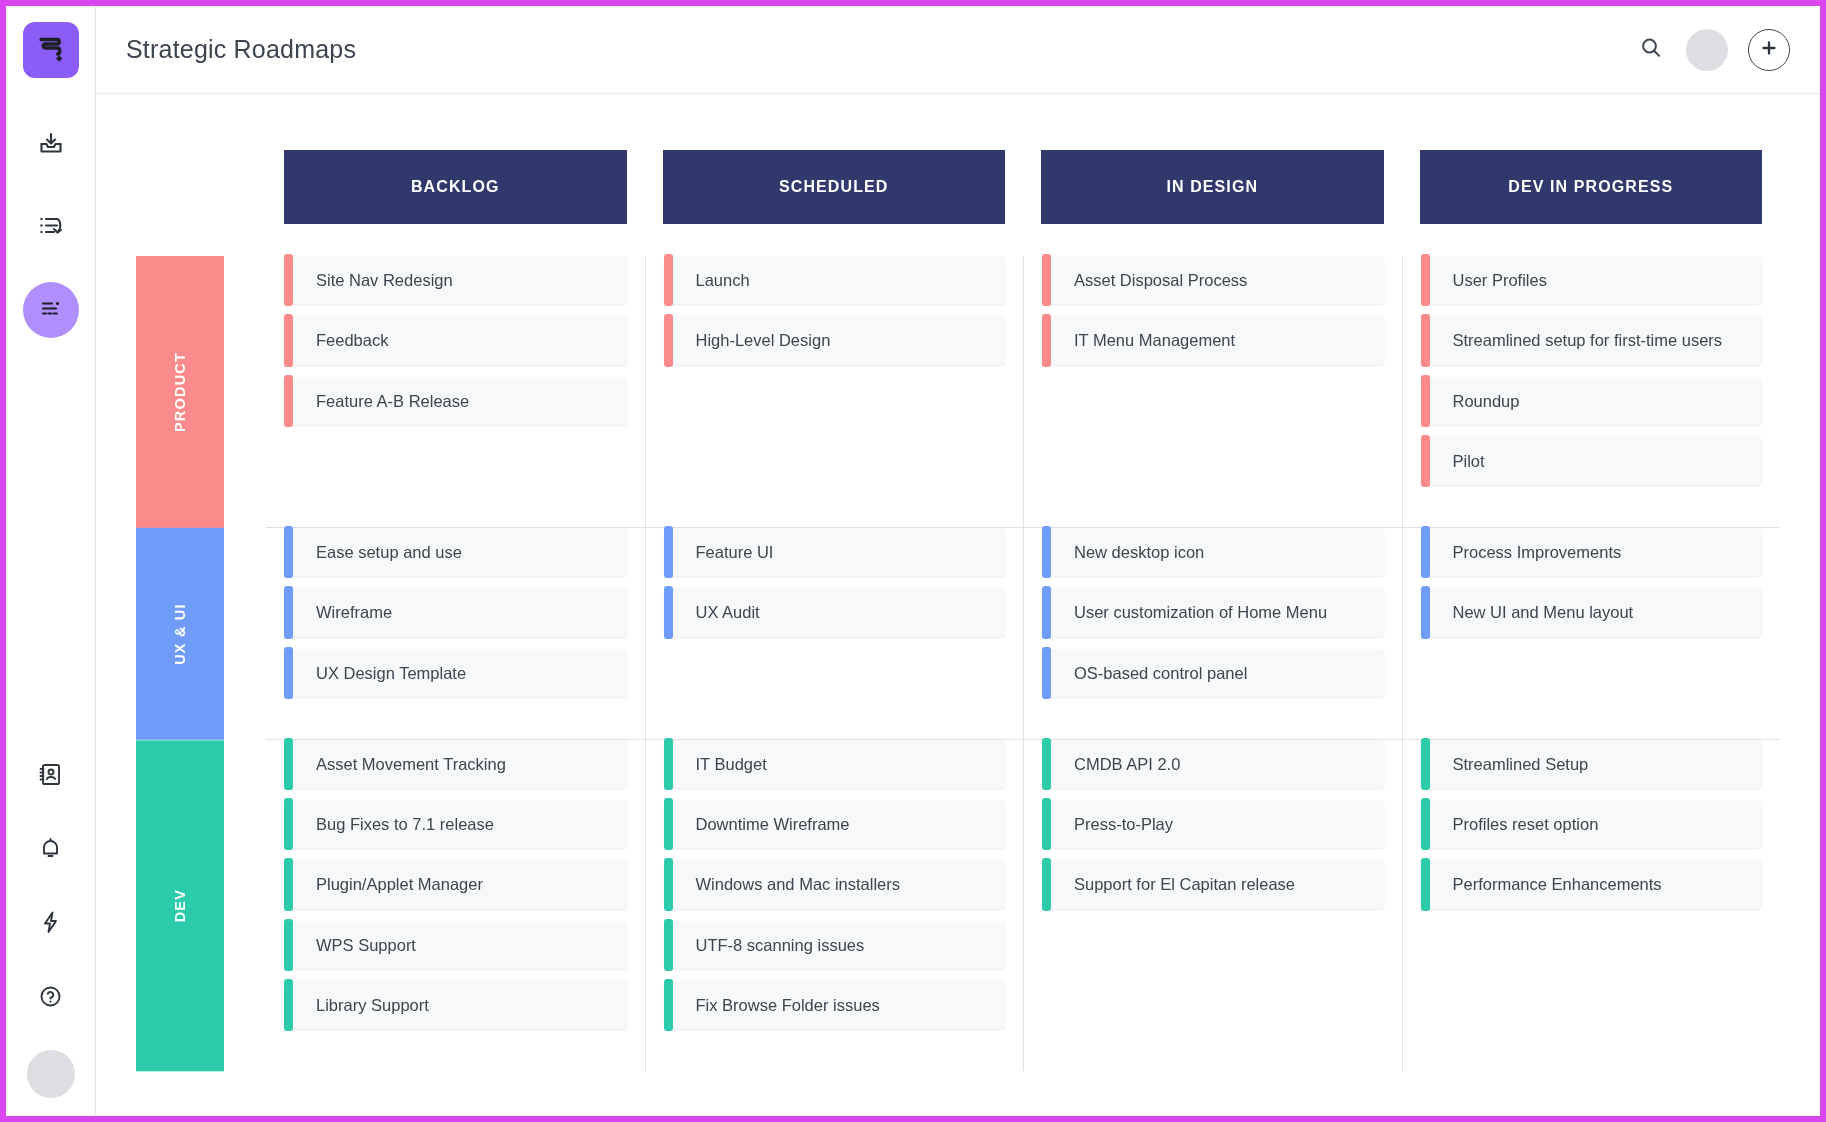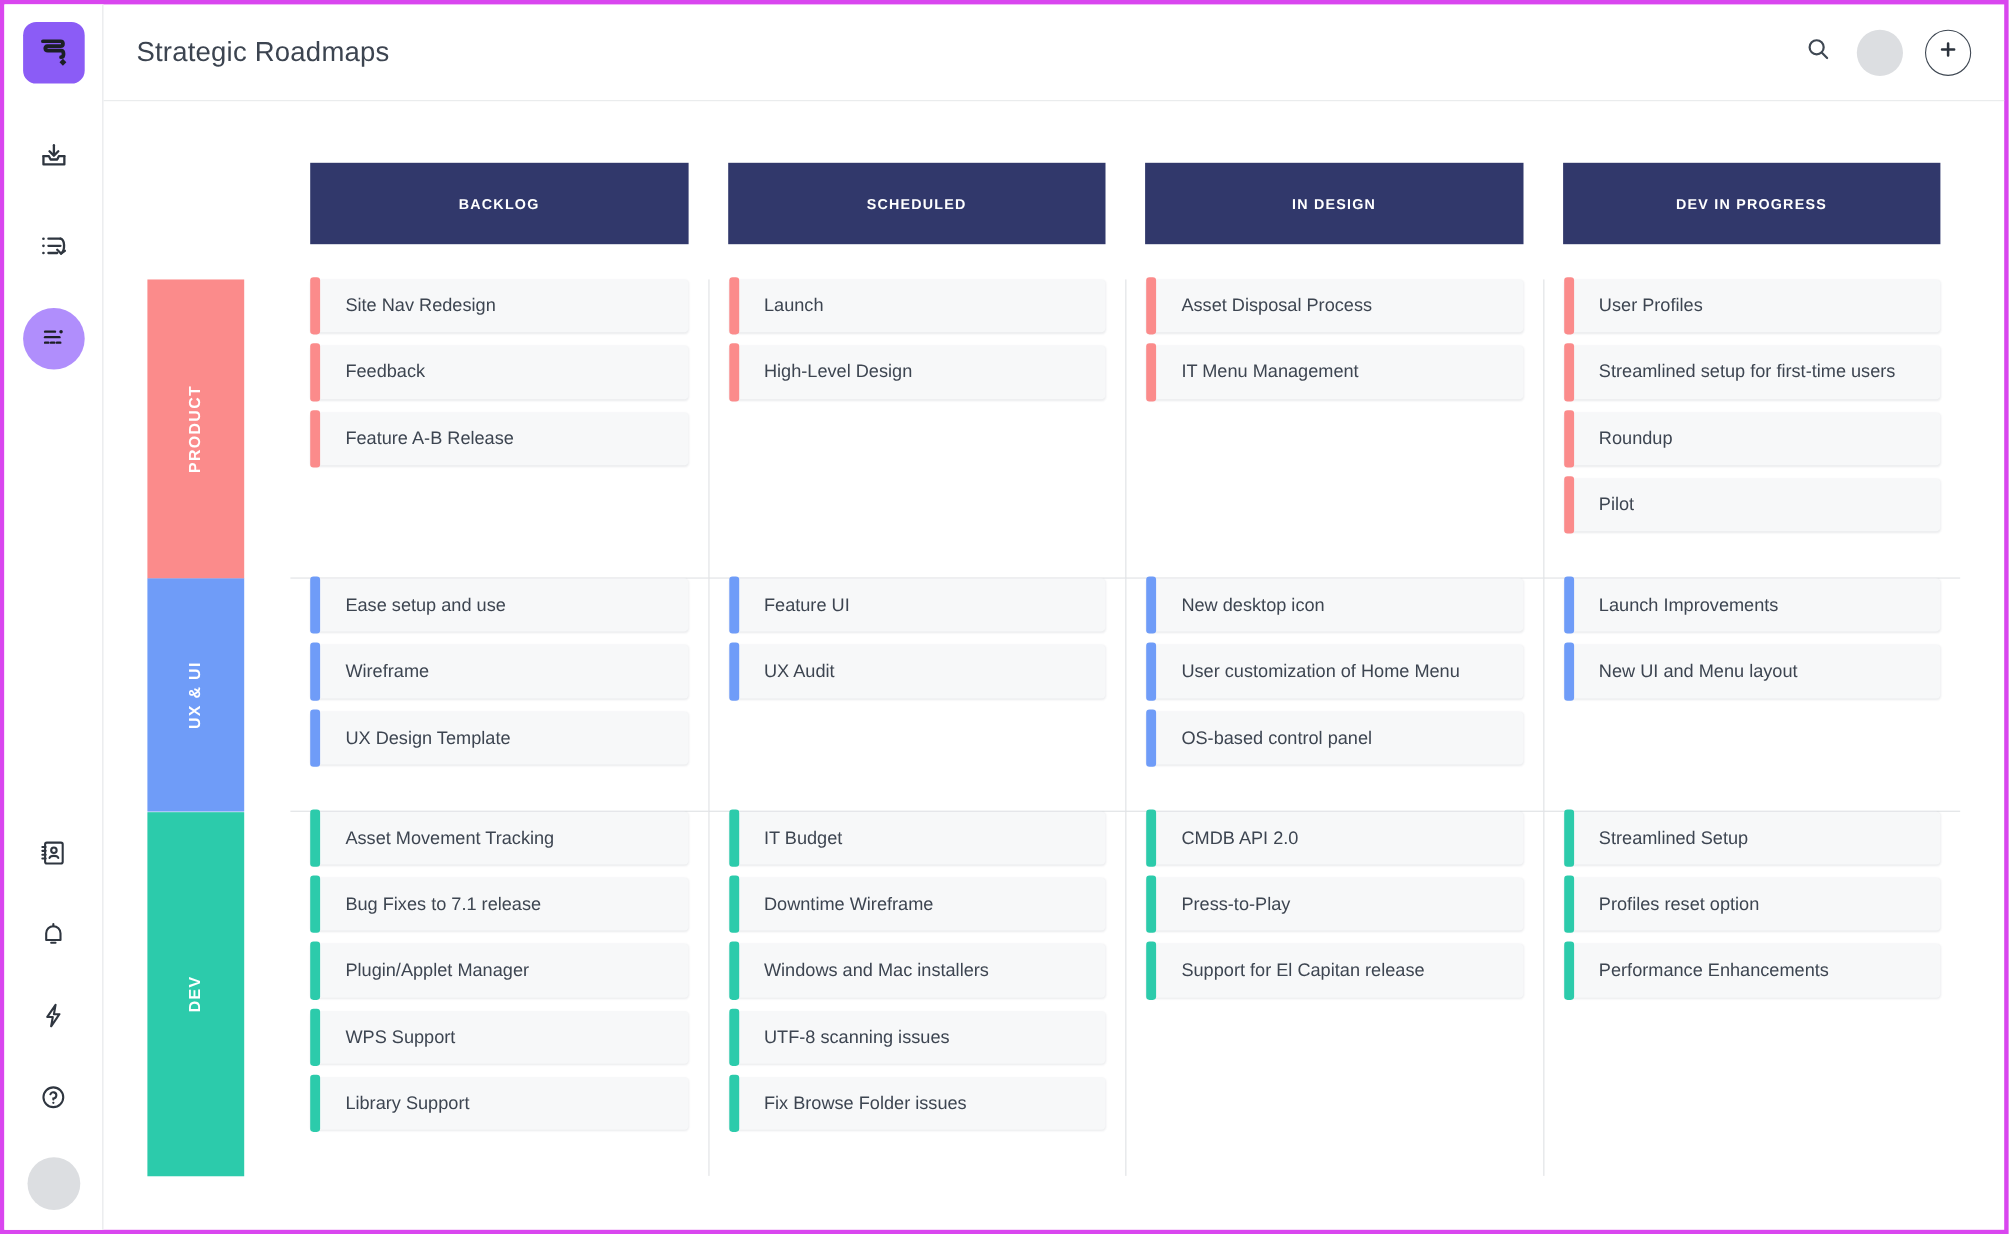--- a/index.html
+++ b/index.html
@@ -7,21 +7,21 @@
     width: 1826px; height: 1122px;
     background: #e8eaed;
     font-family: "Liberation Sans", "DejaVu Sans", sans-serif;
     overflow: hidden;
   }
   .app {
     position: absolute; left: 0; top: 0;
     width: 1826px; height: 1122px;
     background: #ffffff;
     display: flex;
-    border: 4px solid #d946ef;
+    border: 6px solid #d946ef;
   }
 
   
   .sidebar {
     width: 90px; min-width: 90px; height: 100%;
     background: #ffffff;
     border-right: 1px solid #e4e6e9;
     display: flex; flex-direction: column; align-items: center;
     padding-top: 16px;
     position: relative;
@@ -88,21 +88,21 @@
     column-gap: 0;
     padding-top: 56px;
   }
   .col-head-spacer {}
   .col-head-wrap { padding: 0 18px; }
   .col-head {
     background: #31386b;
     color: #ffffff;
     height: 74px;
     display: flex; align-items: center; justify-content: center;
-    font-size: 13px; font-weight: 700; letter-spacing: 1.1px;
+    font-size: 16px; font-weight: 700; letter-spacing: 1.1px;
   }
 
   .grid {
     display: grid;
     grid-template-columns: 130px 1fr 1fr 1fr 1fr;
     margin-top: 32px;
   }
 
   .row-label-cell {
     display: flex; align-items: stretch; justify-content: flex-start;
@@ -359,21 +359,21 @@
               </div>
               <div class="card ux">
                 <span>User customization of Home Menu</span>
               </div>
               <div class="card ux">
                 <span>OS-based control panel</span>
               </div>
             </div>
             <div class="cell r1">
               <div class="card ux">
-                <span>Launch Improvements</span>
+                <span>Process Improvements</span>
               </div>
               <div class="card ux">
                 <span>New UI and Menu layout</span>
               </div>
             </div>
             <div class="row-label-cell">
               <div class="row-label" style="background: rgb(44, 203, 171);">DEV</div>
             </div>
             <div class="cell r2 first-col last-row">
               <div class="card dev">

